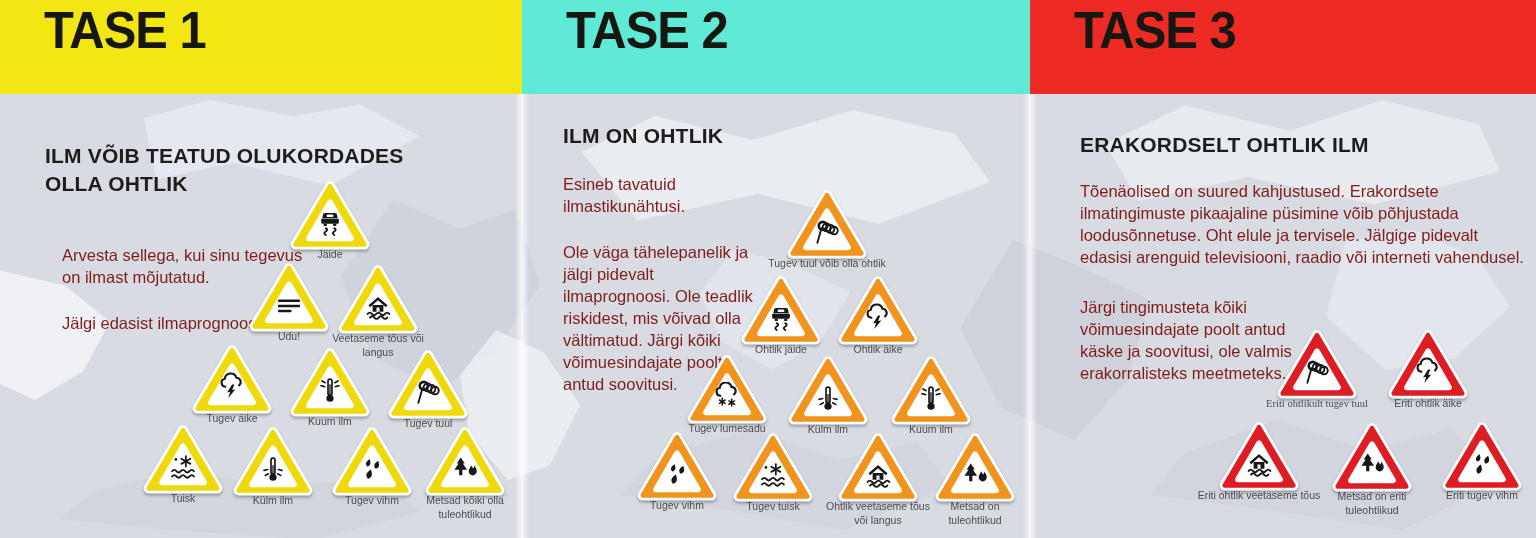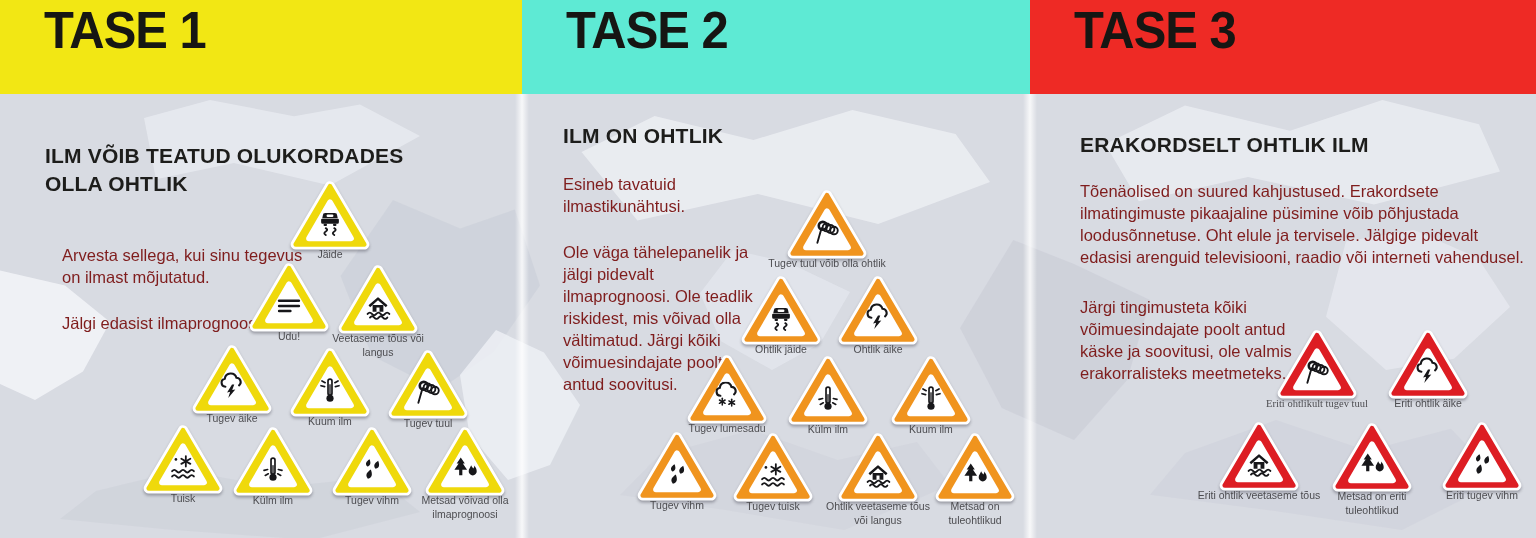--- a/index.html
+++ b/index.html
@@ -251,21 +251,21 @@
        </svg>
        <div class="lbl" style="width:110px">Tugev vihm</div>
         </div>
         <div class="sign" style="left: 425px; top: 426px;">
           <svg class="tri" viewBox="0 0 100 88">
          <polygon points="50,8 93,81 7,81" fill="#fff" stroke="#fff" stroke-width="13" stroke-linejoin="round"></polygon>
          <polygon points="50,8 93,81 7,81" fill="#EFD90B" stroke="#EFD90B" stroke-width="6" stroke-linejoin="round"></polygon>
          <polygon points="50,28 76.5,73.5 23.5,73.5" fill="#fff" stroke="#fff" stroke-width="7" stroke-linejoin="round"></polygon>
          <use href="#forest-fire-icon" x="31" y="35" width="38" height="38"></use>
        </svg>
-       <div class="lbl" style="width:112px">Metsad võivad olla ilmaprognoosi</div>
+       <div class="lbl" style="width:112px">Metsad kõiki olla tuleohtlikud</div>
         </div>
       </div>
   </section>
 
   <section class="panel" id="p2">
     <header class="hdr" style="background: #5eead4;">
       <h1>TASE 2</h1>
     </header>
     <h2 class="title">ILM ON OHTLIK</h2>
     <div class="paras">

